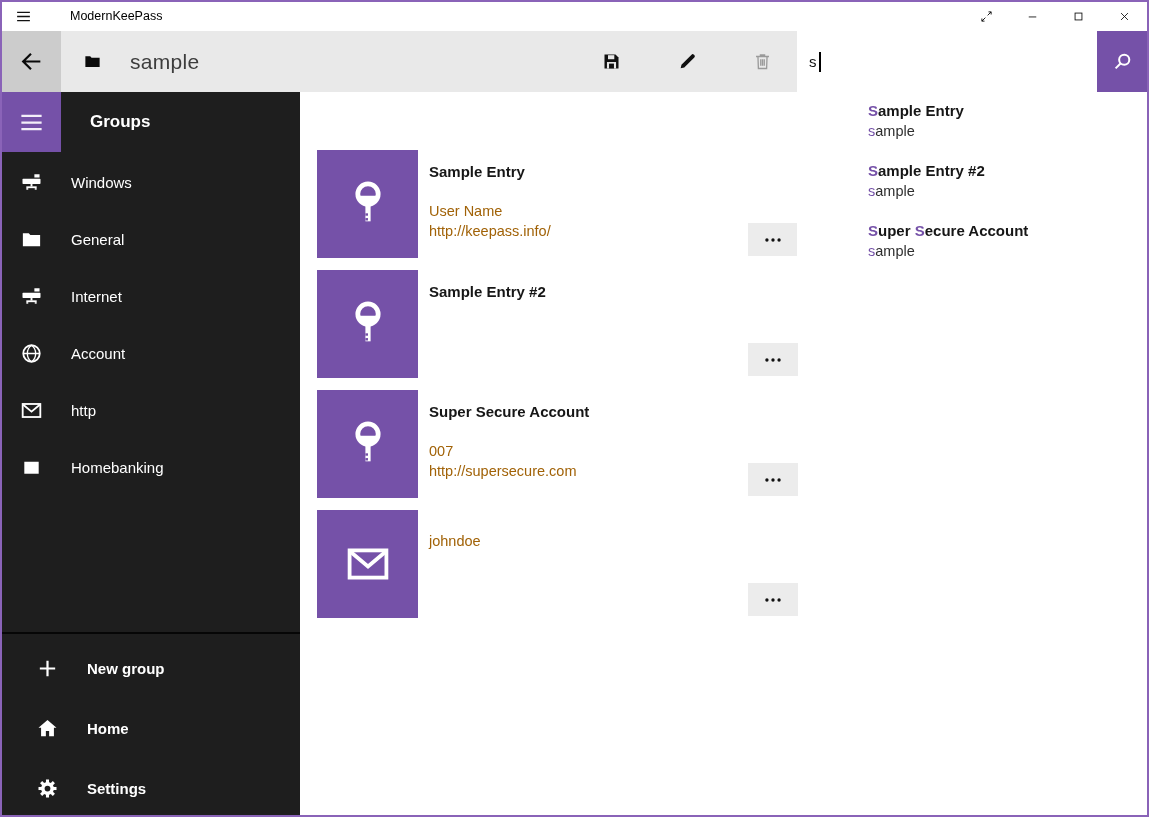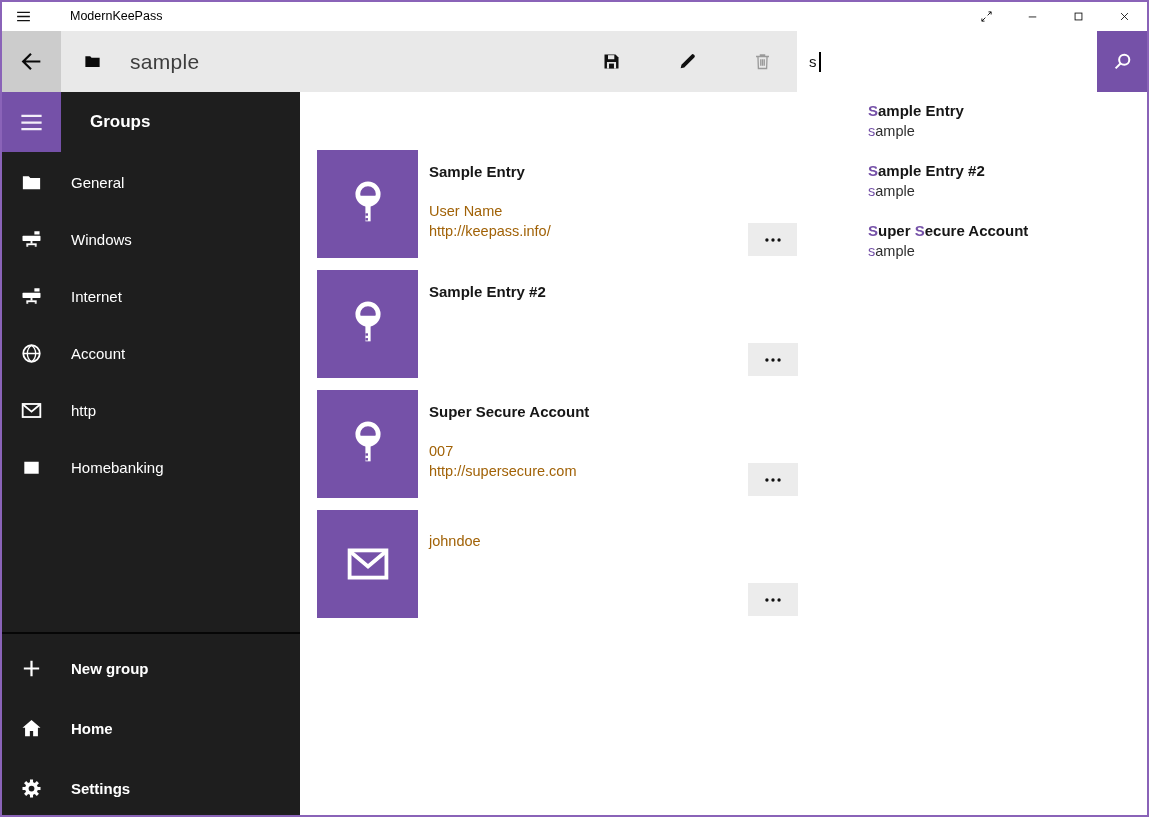--- a/index.html
+++ b/index.html
@@ -34,21 +34,21 @@
   .caret{position:absolute;left:22px;top:21px;width:1.5px;height:20px;background:#000;pointer-events:none;}
   .search-btn{position:absolute;left:1095px;top:0;width:50px;height:61px;border:none;background:var(--accent);color:#fff;display:flex;align-items:center;justify-content:center;padding:0;cursor:pointer;}
   .search-btn span{width:23px;height:23px;display:block;}
   
   .sidebar{position:absolute;left:0;top:90px;bottom:0;width:298px;background:var(--sidebar-bg);color:#fff;}
   .sb-hamburger{position:absolute;left:0;top:0;width:59px;height:60px;border:none;background:var(--accent);color:#f3eef9;display:flex;align-items:center;justify-content:center;padding:0;cursor:pointer;}
   .sb-hamburger span{width:27px;height:27px;display:block;}
   .sb-header{position:absolute;left:88px;top:0;height:60px;line-height:60px;font-size:17px;font-weight:bold;}
   .sb-list{position:absolute;left:0;right:0;}
   .sb-groups{top:62px;}
-  .sb-footer{top:546px;}
+  .sb-footer{top:546px;margin-left:16px;}
   .sb-item{display:flex;align-items:center;padding-left:18px;cursor:pointer;}
   .sb-groups .sb-item{height:57px;}
   .sb-footer .sb-item{height:60px;}
   .sb-icon{width:23px;height:23px;margin-right:28px;flex:none;color:#fff;}
   .sb-label{font-size:15px;color:#fff;}
   .sb-footer .sb-label{font-weight:bold;}
   .sb-divider{position:absolute;left:0;right:0;top:540px;height:2px;background:#060606;}
   
   .entries{position:absolute;left:315px;top:148px;width:481px;}
   .entry{position:relative;width:481px;height:108px;margin-bottom:12px;cursor:pointer;}
@@ -171,37 +171,37 @@
           <svg viewBox="0 0 24 24" xmlns="http://www.w3.org/2000/svg">
             <path d="M3 6.2h18M3 12h18M3 17.8h18" stroke="currentColor" stroke-width="2" fill="none"></path>
           </svg>
         </span>
       </button>
     <div class="sb-header">Groups</div>
     <div class="sb-list sb-groups" id="groups-list">
         <div class="sb-item">
           <span class="sb-icon">
             <svg viewBox="0 0 24 24" xmlns="http://www.w3.org/2000/svg">
-              <path d="M3 5.4h6.1l1.7 1.9H21V19H3z" fill="currentColor"></path>
-            </svg>
-          </span>
-          <span class="sb-label">General</span>
-        </div>
-        <div class="sb-item">
-          <span class="sb-icon">
-            <svg viewBox="0 0 24 24" xmlns="http://www.w3.org/2000/svg">
               <rect x="15" y="3.4" width="5.4" height="3.4" fill="currentColor"></rect>
               <rect x="2.6" y="8.2" width="18.8" height="5.4" rx="0.7" fill="currentColor"></rect>
               <rect x="11" y="13.6" width="2" height="2.6" fill="currentColor"></rect>
               <rect x="6.6" y="16" width="10.8" height="1.9" fill="currentColor"></rect>
               <rect x="6.6" y="17.9" width="2" height="1.6" fill="currentColor"></rect>
               <rect x="15.4" y="17.9" width="2" height="1.6" fill="currentColor"></rect>
             </svg>
           </span>
           <span class="sb-label">Windows</span>
+        </div>
+        <div class="sb-item">
+          <span class="sb-icon">
+            <svg viewBox="0 0 24 24" xmlns="http://www.w3.org/2000/svg">
+              <path d="M3 5.4h6.1l1.7 1.9H21V19H3z" fill="currentColor"></path>
+            </svg>
+          </span>
+          <span class="sb-label">General</span>
         </div>
         <div class="sb-item">
           <span class="sb-icon">
             <svg viewBox="0 0 24 24" xmlns="http://www.w3.org/2000/svg">
               <rect x="15" y="3.4" width="5.4" height="3.4" fill="currentColor"></rect>
               <rect x="2.6" y="8.2" width="18.8" height="5.4" rx="0.7" fill="currentColor"></rect>
               <rect x="11" y="13.6" width="2" height="2.6" fill="currentColor"></rect>
               <rect x="6.6" y="16" width="10.8" height="1.9" fill="currentColor"></rect>
               <rect x="6.6" y="17.9" width="2" height="1.6" fill="currentColor"></rect>
               <rect x="15.4" y="17.9" width="2" height="1.6" fill="currentColor"></rect>

